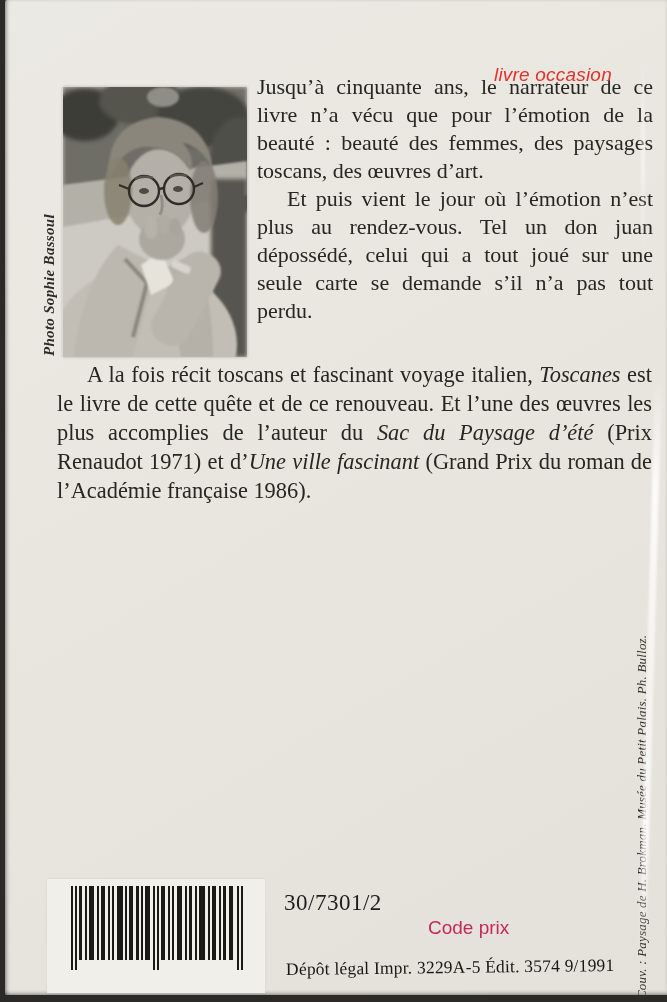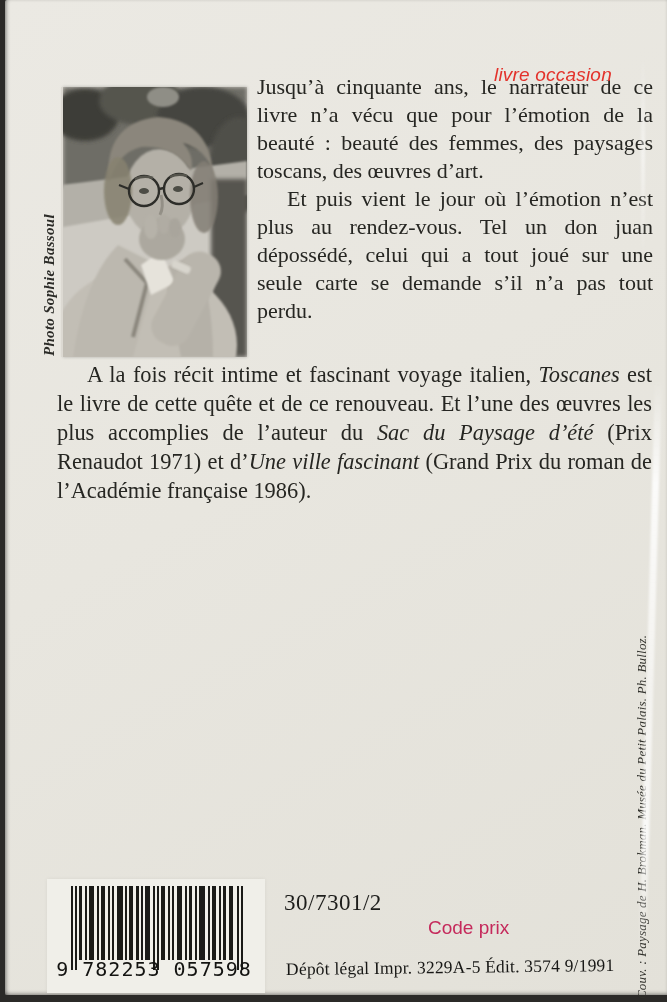--- a/index.html
+++ b/index.html
@@ -124,21 +124,21 @@
       </svg>
     </div>
     <div class="photo-caption">Photo Sophie Bassoul</div>
 
     <div class="blurb block-a">
       <p>Jusqu’à cinquante ans, le narrateur de ce livre n’a vécu que pour l’émotion de la beauté : beauté des femmes, des paysages toscans, des œuvres d’art.</p>
       <p class="indent">Et puis vient le jour où l’émotion n’est plus au rendez-vous. Tel un don juan dépossédé, celui qui a tout joué sur une seule carte se demande s’il n’a pas tout perdu.</p>
     </div>
 
     <div class="blurb block-b">
-      <p class="indent"><span>A la fois récit intime et fascinant voyage italien, </span><i>Toscanes</i><span> est le livre de cette quête et de ce renouveau. Et l’une des œuvres les plus accomplies de l’auteur du </span><i>Sac du Paysage d’été</i><span> (Prix Renaudot 1971) et d’</span><i>Une ville fascinant</i><span> (Grand Prix du roman de l’Académie française 1986).</span></p>
+      <p class="indent"><span>A la fois récit toscans et fascinant voyage italien, </span><i>Toscanes</i><span> est le livre de cette quête et de ce renouveau. Et l’une des œuvres les plus accomplies de l’auteur du </span><i>Sac du Paysage d’été</i><span> (Prix Renaudot 1971) et d’</span><i>Une ville fascinant</i><span> (Grand Prix du roman de l’Académie française 1986).</span></p>
     </div>
 
     <div class="used-label">livre occasion</div>
 
     <div class="spine-credit">Couv. : Paysage de H. Brokman. Musée du Petit Palais. Ph. Bulloz.</div>
 
     <div class="barcode-label"></div>
     <div class="barcode">
       <svg width="176" height="84" viewBox="0 0 176 84">
         <g fill="#1a1a17">
@@ -170,21 +170,20 @@
           <rect x="137" y="0" width="2" height="74"></rect>
             <rect x="141" y="0" width="4" height="74"></rect>
           <rect x="148" y="0" width="2" height="74"></rect>
             <rect x="152" y="0" width="3" height="74"></rect>
           <rect x="158" y="0" width="4" height="74"></rect>
           <rect x="166" y="0" width="2" height="84"></rect>
             <rect x="170" y="0" width="2" height="84"></rect>
         </g>
       </svg>
     </div>
-    <div class="barcode-digits">9 782253 057598</div>
 
     <div class="print-code">30/7301/2</div>
     <div class="price-label">Code prix</div>
     <div class="legal">Dépôt légal Impr. 3229A-5 Édit. 3574 9/1991</div>
 
     <div class="crease"></div>
     <div class="crease2"></div>
   </div>
 </div>
 

